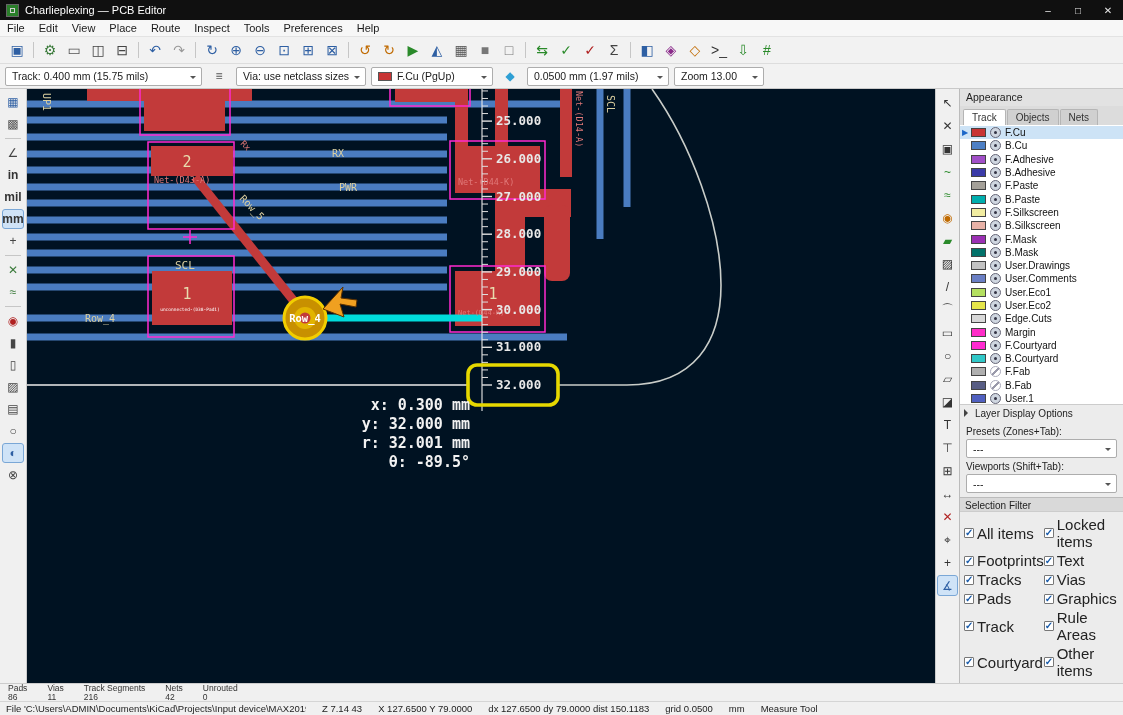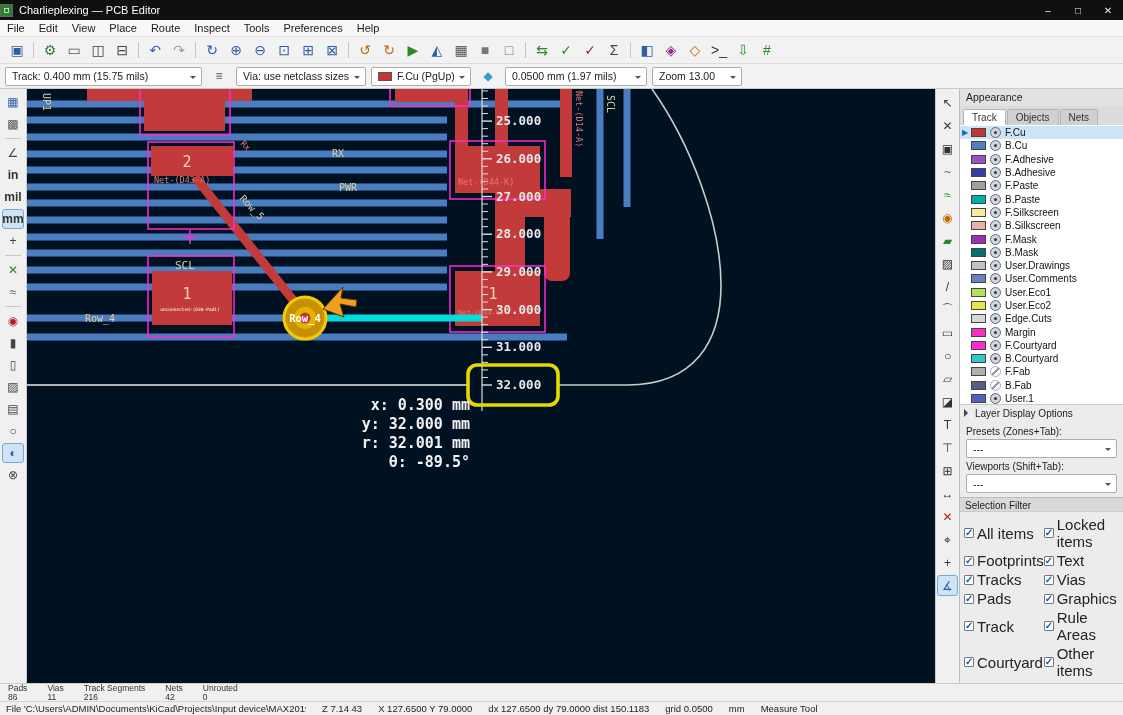--- a/index.html
+++ b/index.html
@@ -1,39 +1,39 @@
 <!DOCTYPE html>
 <html><head>
 <meta charset="utf-8">
 <style>
   html,body{margin:0;padding:0;background:#888;}
   *{box-sizing:border-box;}
   .app{width:1123px;height:715px;background:#f2f2f2;font-family:"Liberation Sans",sans-serif;overflow:hidden;display:flex;flex-direction:column;position:relative;}
 
   
-  .titlebar{height:20px;background:#101010;color:#fff;display:flex;align-items:center;font-size:11px;flex:0 0 20px;}
+  .titlebar{height:20px;background:#101010;color:#fff;display:flex;align-items:center;padding-left:6px;font-size:11px;flex:0 0 20px;}
   .appicon{width:13px;height:13px;background:#2a7f2a;border:1px solid #666;margin-right:6px;position:relative;}
   .appicon::after{content:"";position:absolute;inset:3px;border:1px solid #d0d0d0;}
   .wbtns{margin-left:auto;display:flex;height:100%;}
   .wbtn{width:30px;height:100%;display:flex;align-items:center;justify-content:center;font-size:10px;color:#e8e8e8;}
 
   
   .menubar{height:17px;background:#f7f7f7;border-bottom:1px solid #e3e3e3;display:flex;align-items:center;font-size:11px;color:#1a1a1a;flex:0 0 17px;}
   .menu-item{padding:0 7px;}
 
   
   .toolbar{height:27px;background:#f2f2f2;border-bottom:1px solid #ddd;display:flex;align-items:center;padding:0 5px;flex:0 0 27px;}
   .tbi{width:22px;height:22px;margin:0 1px;display:flex;align-items:center;justify-content:center;font-size:14px;border-radius:3px;color:#333;flex:0 0 auto;}
   .tbi.sep{width:0;height:16px;border-left:1px solid #c6c6c6;margin:0 4px;border-radius:0;}
   .tbi.lab{font-size:9.5px;font-weight:bold;}
   .tbi.selected{background:#cfe3f7;border:1px solid #7aa7d6;}
   .toolbar2{height:25px;background:#f2f2f2;border-bottom:1px solid #c9c9c9;display:flex;align-items:center;padding:0 5px;gap:5px;flex:0 0 25px;}
   .combo{height:19px;background:#fff;border:1px solid #adadad;border-radius:2px;font-size:10.5px;display:flex;align-items:center;padding:0 16px 0 6px;position:relative;color:#1a1a1a;white-space:nowrap;overflow:hidden;}
   .combo::after{content:"";position:absolute;right:5px;top:8px;border:3.5px solid transparent;border-top-color:#555;}
-  .track-combo{width:197px;}.via-combo{width:130px;}.layer-combo{width:100px;}.grid-combo{width:142px;}.zoom-combo{width:90px;}
+  .track-combo{width:197px;}.via-combo{width:130px;}.layer-combo{width:122px;}.grid-combo{width:142px;}.zoom-combo{width:90px;}
   .lswatch{width:14px;height:9px;border:1px solid #555;margin-right:5px;flex:0 0 auto;}
   .tbi.sm{font-size:12px;}
 
   
   .work{flex:1;display:flex;min-height:0;}
   .ltools{width:27px;background:#f0f0f0;border-right:1px solid #ccc;display:flex;flex-direction:column;align-items:center;padding-top:2px;flex:0 0 27px;}
   .ltools .tbi{width:22px;height:20px;margin:1px 0;font-size:12px;}
   .ltools .tbi.sep{width:16px;height:0;border-left:none;border-top:1px solid #c6c6c6;margin:3px 0;}
   .rtools{width:24px;background:#f0f0f0;border-left:1px solid #ccc;display:flex;flex-direction:column;align-items:center;padding-top:2px;flex:0 0 24px;}
   .rtools .tbi{width:21px;height:21px;margin:1px 0;font-size:12px;}

